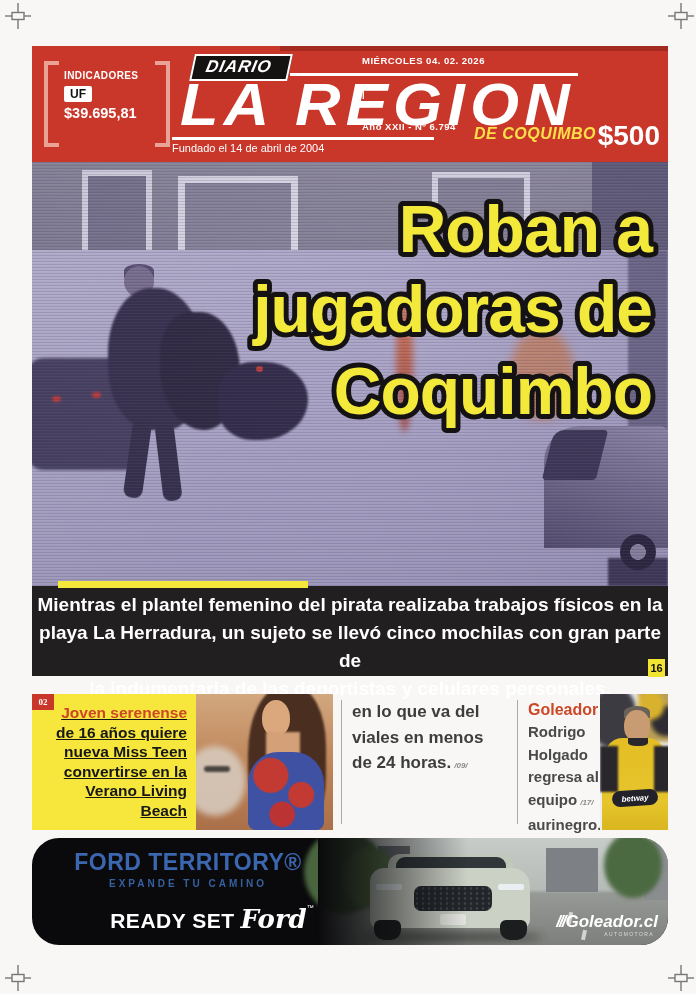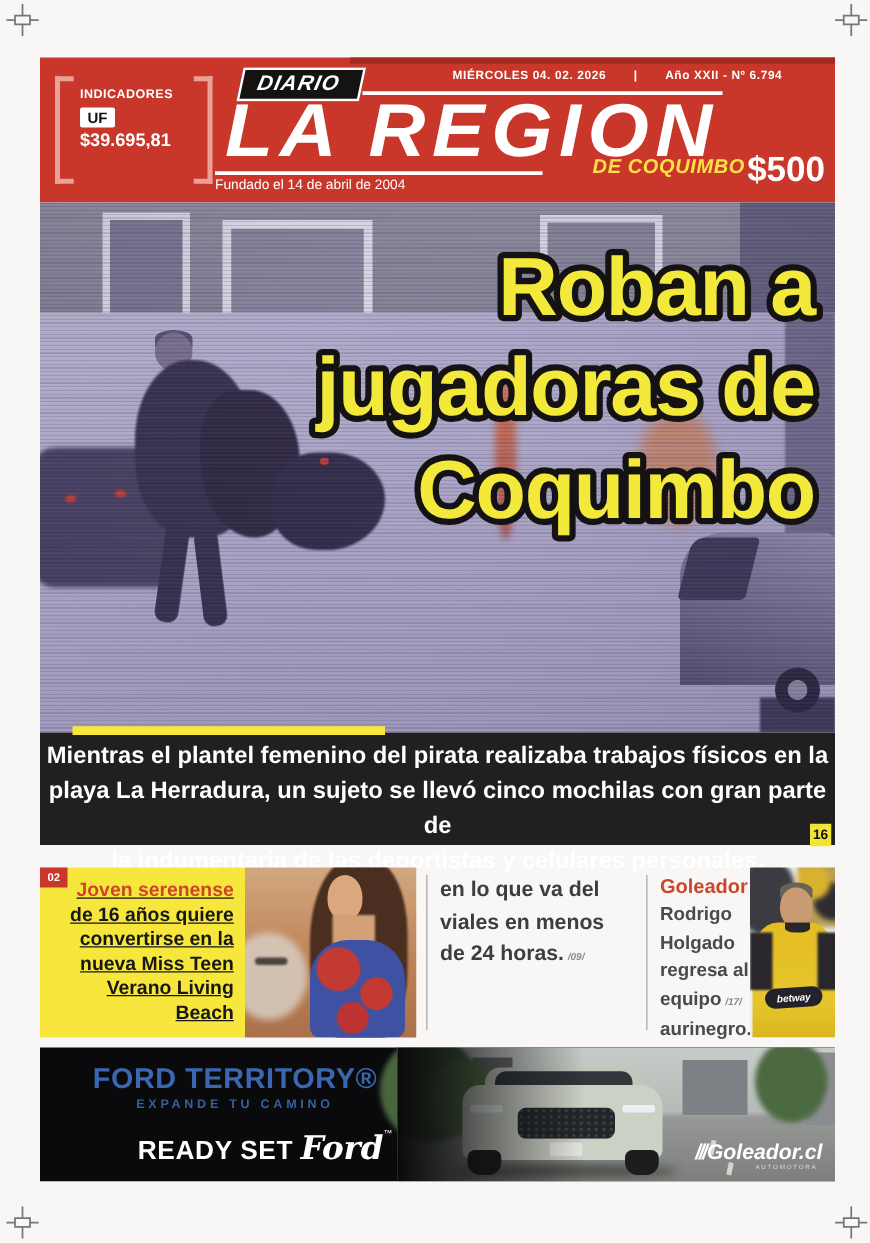--- a/index.html
+++ b/index.html
@@ -15,21 +15,21 @@
   .banner-strip{left:248px;top:0;right:0;height:5px;background:#a32a1e;}
   .indicators{left:12px;top:15px;width:126px;height:86px;color:#fff;}
   .brk{position:absolute;top:0;bottom:0;width:11px;}
   .brk-l{left:0;border-left:4px solid #e9a293;border-top:4px solid #e9a293;border-bottom:4px solid #e9a293;}
   .brk-r{right:0;border-right:4px solid #e9a293;border-top:4px solid #e9a293;border-bottom:4px solid #e9a293;}
   .ind-inner{position:absolute;left:20px;top:9px;}
   .ind-label{font-size:10px;font-weight:bold;letter-spacing:.4px;}
   .uf-badge{display:inline-block;background:#fff;color:#111;font-weight:bold;font-size:12px;
             padding:1px 6px;border-radius:2px;margin:5px 0 3px 0;}
   .ind-value{font-size:14.5px;font-weight:bold;}
-  .dateline{left:330px;top:9px;display:flex;gap:22px;color:#fff;font-size:9.5px;font-weight:bold;letter-spacing:.5px;}
+  .dateline{left:330px;top:9px;display:flex;gap:22px;color:#fff;font-size:9.5px;font-weight:bold;letter-spacing:.5px;flex-direction:column;}
   .diario-box{left:160px;top:8px;background:#151212;border:2px solid #fff;color:#fff;
               font-style:italic;font-weight:bold;font-size:17px;padding:1px 16px 2px 12px;
               transform:skewX(-12deg);letter-spacing:1px;}
   .rule{background:#fff;height:3px;}
   .rule-top{left:258px;top:27px;width:288px;}
   .rule-mid{left:140px;top:91px;width:262px;}
   .mast-title{left:148px;top:24px;color:#fff;font-style:italic;font-weight:bold;font-size:60px;
               letter-spacing:5px;transform:scaleX(1.05);transform-origin:left;white-space:nowrap;}
   .mast-sub{right:72px;top:79px;color:#fde047;font-style:italic;font-weight:bold;font-size:16px;letter-spacing:.5px;}
   .founded{left:140px;top:96px;color:#fff;font-size:11px;}
@@ -77,21 +77,21 @@
   .deck-bar{left:32px;top:586px;width:636px;height:90px;background:#221f20;color:#fff;text-align:center;}
   .deck-line{font-size:19px;font-weight:bold;line-height:28px;}
   .deck-bar-inner{padding-top:5px;}
   .page-badge-16{position:absolute;right:3px;bottom:-1px;width:17px;height:18px;background:#f2e432;
      color:#111;font-size:11px;font-weight:bold;display:flex;align-items:center;justify-content:center;}
 
   
   .stories{left:32px;top:694px;width:636px;height:136px;}
   .story-left{left:0;top:0;width:164px;height:136px;background:#f7e73c;}
   .badge-02{position:absolute;left:0;top:0;width:22px;height:16px;background:#c9372b;color:#fff;
-     font-size:9px;font-weight:bold;display:flex;align-items:center;justify-content:center;z-index:2;}
+     font-size:9px;font-weight:bold;display:flex;align-items:center;justify-content:center;z-index:2;font-family:Liberation Serif, serif;}
   .story-left-text{position:absolute;right:9px;top:9px;left:8px;text-align:right;
      font-size:15.5px;font-weight:bold;line-height:19.5px;color:#171717;text-decoration:underline;}
   .hl-red{color:#cc4627;}
   .photo-miss{left:164px;top:0;width:137px;height:136px;overflow:hidden;
      background:linear-gradient(180deg,#d2a87f,#bd8257 55%,#aa7049);}
   .miss-lightblob{left:-12px;top:52px;width:62px;height:70px;background:#d8cec2;border-radius:50%;filter:blur(3px);opacity:.85;}
   .miss-glasses{left:8px;top:72px;width:26px;height:6px;background:#4a4440;border-radius:3px;filter:blur(1px);}
   .miss-hair{left:52px;top:-8px;width:78px;height:150px;background:#4a2e20;border-radius:45% 40% 40% 45%;filter:blur(1px);}
   .miss-face{left:66px;top:6px;width:28px;height:36px;background:#dba87d;border-radius:50% 50% 45% 45%;filter:blur(.5px);}
   .miss-neck{left:70px;top:38px;width:34px;height:28px;background:#d3a077;filter:blur(1px);}
@@ -116,21 +116,21 @@
   .pl-head{left:24px;top:16px;width:26px;height:32px;background:#c99b72;border-radius:48%;filter:blur(.3px);}
   .pl-hair{left:24px;top:12px;width:26px;height:12px;background:#6a6258;border-radius:50% 50% 0 0;filter:blur(.5px);}
   .pl-jersey{left:2px;top:44px;width:66px;height:92px;filter:blur(.4px);
      background:linear-gradient(180deg,#e3bd23,#e6c52c 70%,#d9b51e);border-radius:30% 30% 0 0;}
   .pl-sleeve{position:absolute;width:18px;height:46px;background:#2a272c;filter:blur(1px);}
   .pl-collar{left:28px;top:44px;width:20px;height:8px;background:#2a272c;border-radius:0 0 40% 40%;filter:blur(.5px);}
   .pl-sponsor{position:absolute;left:12px;top:58px;width:46px;height:16px;background:#23212a;border-radius:8px;
      color:#fff;font-size:8px;font-weight:bold;font-style:italic;display:flex;align-items:center;justify-content:center;transform:rotate(-4deg);}
 
   
-  .ad{left:32px;top:838px;width:636px;height:107px;background:#0a0a0c;overflow:hidden;}
+  .ad{left:32px;top:838px;width:636px;height:107px;background:#0a0a0c;overflow:hidden;border-radius:27px;}
   .ad-photo{position:absolute;right:0;top:0;width:350px;height:107px;background:linear-gradient(180deg,#c7ccc9 0%,#b6bbb8 48%,#969995 52%,#7c7f7b 100%);}
   .bld{position:absolute;filter:blur(.6px);}
   .tree{position:absolute;border-radius:50%;filter:blur(2px);}
   .dash{position:absolute;width:4px;height:12px;background:#e8e8e4;transform:rotate(12deg);opacity:.8;}
   .suv-body{left:52px;top:30px;width:160px;height:60px;background:#ccd1c6;border-radius:14px 18px 8px 8px;}
   .suv-roof{left:70px;top:16px;width:126px;height:26px;background:#c2c7bc;border-radius:12px 12px 0 0;}
   .suv-glass{left:78px;top:19px;width:110px;height:21px;background:#30363a;border-radius:9px 9px 2px 2px;}
   .suv-grille{left:96px;top:48px;width:78px;height:25px;background:#22262a;border-radius:7px;
      background-image:radial-gradient(circle,#3d4246 1px,transparent 1.6px);background-size:6px 5px;}
   .suv-light{position:absolute;width:26px;height:6px;background:#e9eff2;border-radius:2px;filter:blur(.4px);}
@@ -257,22 +257,22 @@
     <div class="page-badge-16">16</div>
   </div>
 
   <div class="abs stories">
 
     <div class="abs story-left">
       <div class="badge-02">02</div>
       <div class="story-left-text">
         <div class="hl-red">Joven serenense</div>
         <div>de 16 años quiere</div>
+        <div>nueva Miss Teen</div>
         <div>convertirse en la</div>
-        <div>nueva Miss Teen</div>
         <div>Verano Living Beach</div>
       </div>
     </div>
 
     <div class="abs photo-miss">
       <div class="abs miss-lightblob"></div>
       <div class="abs miss-glasses"></div>
       <div class="abs miss-hair"></div>
       <div class="abs miss-face"></div>
       <div class="abs miss-neck"></div>

